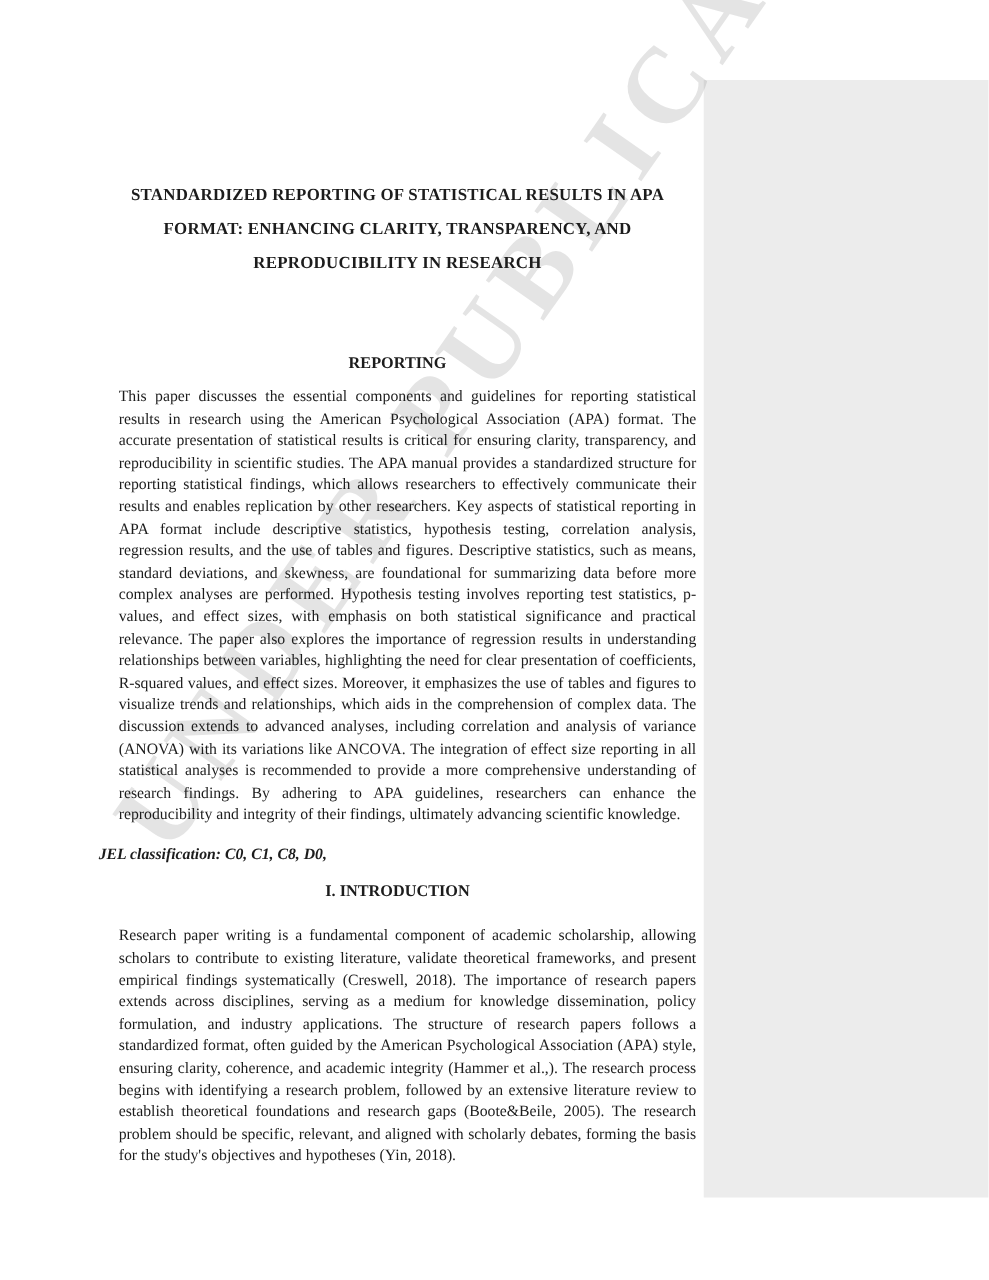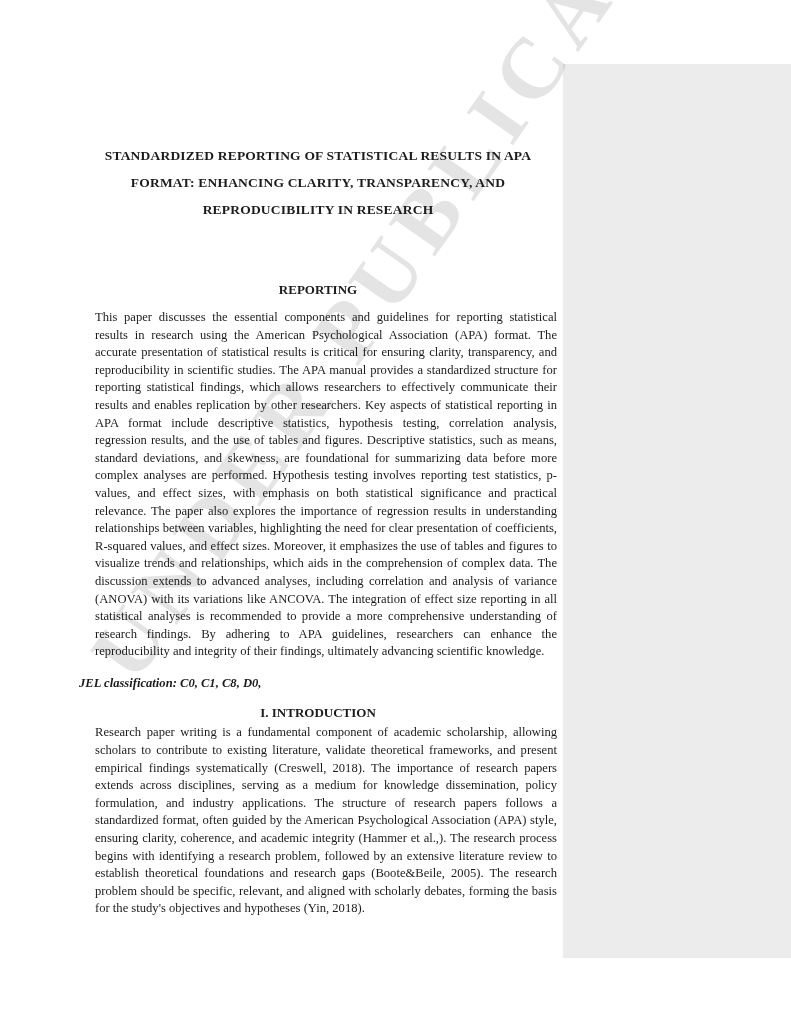--- a/index.html
+++ b/index.html
@@ -71,21 +71,21 @@
   }
   .meta-line {
     margin: 0 16px 12px 0;
     text-align: justify;
     font-size: 12.6px;
     line-height: 17.6px;
     font-weight: bold;
     font-style: italic;
   }
   .intro-heading {
-    margin: 4px 0 2px 0;
+    margin: 4px 0 18px 0;
   }
 </style>
 </head>
 <body>
 
 <div class="canvas">
 
   <div class="side-panel"></div>
 
   <div class="watermark">UNDER PUBLICATION</div>

